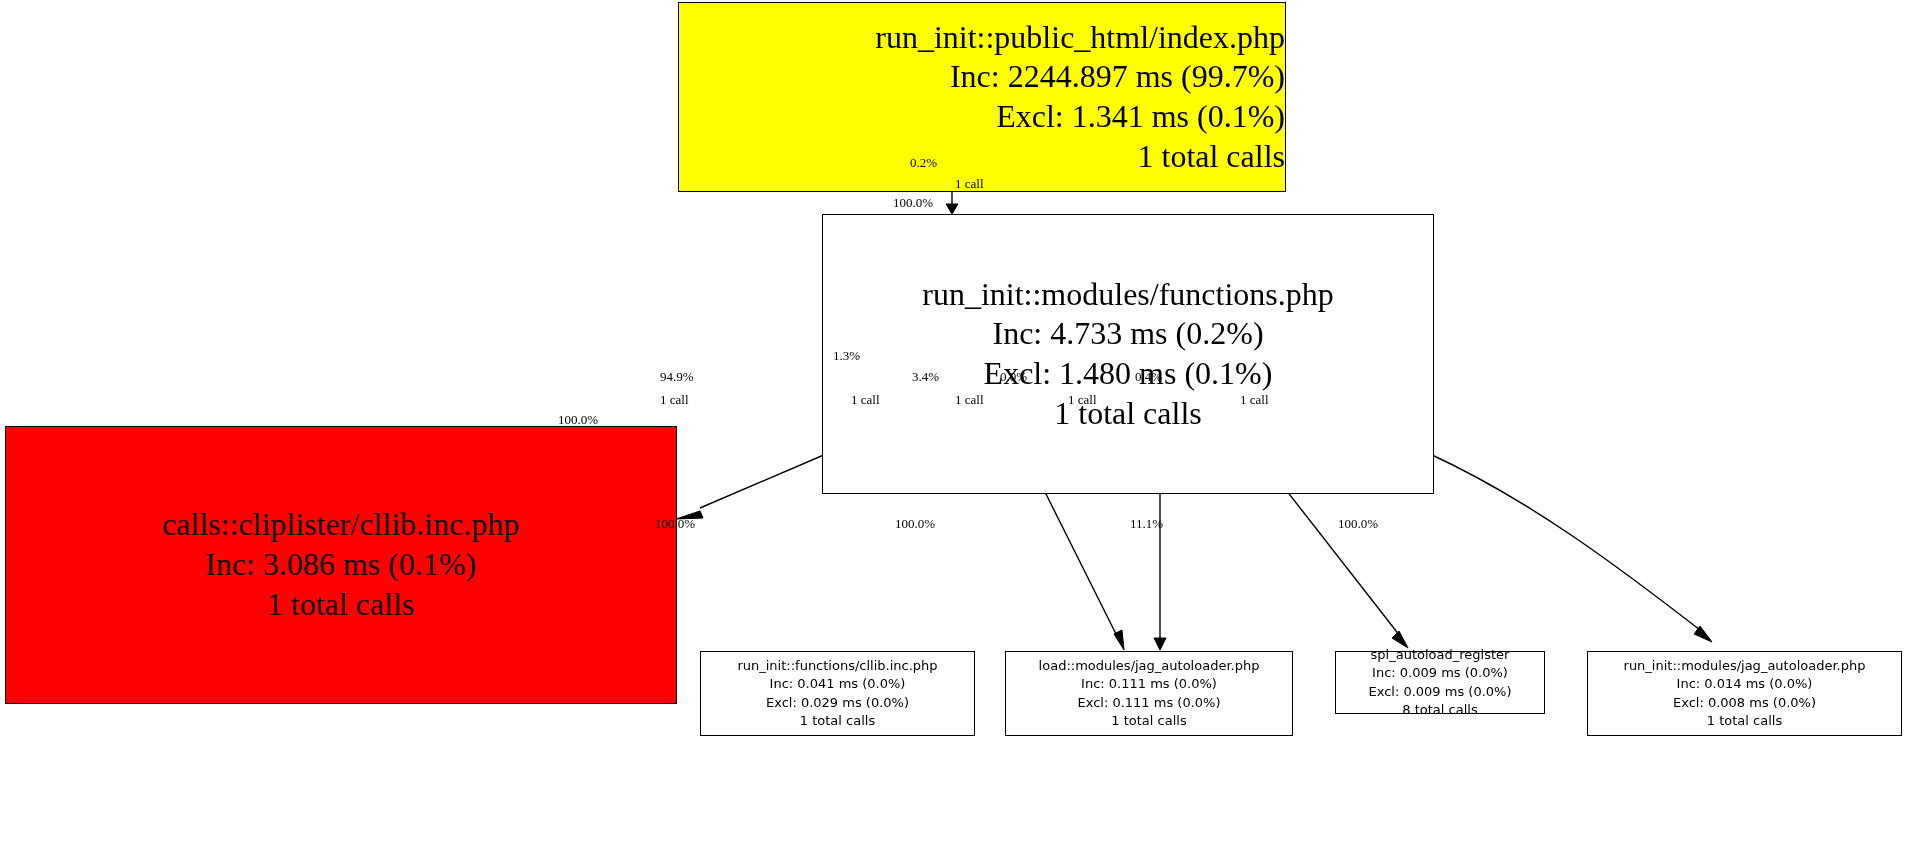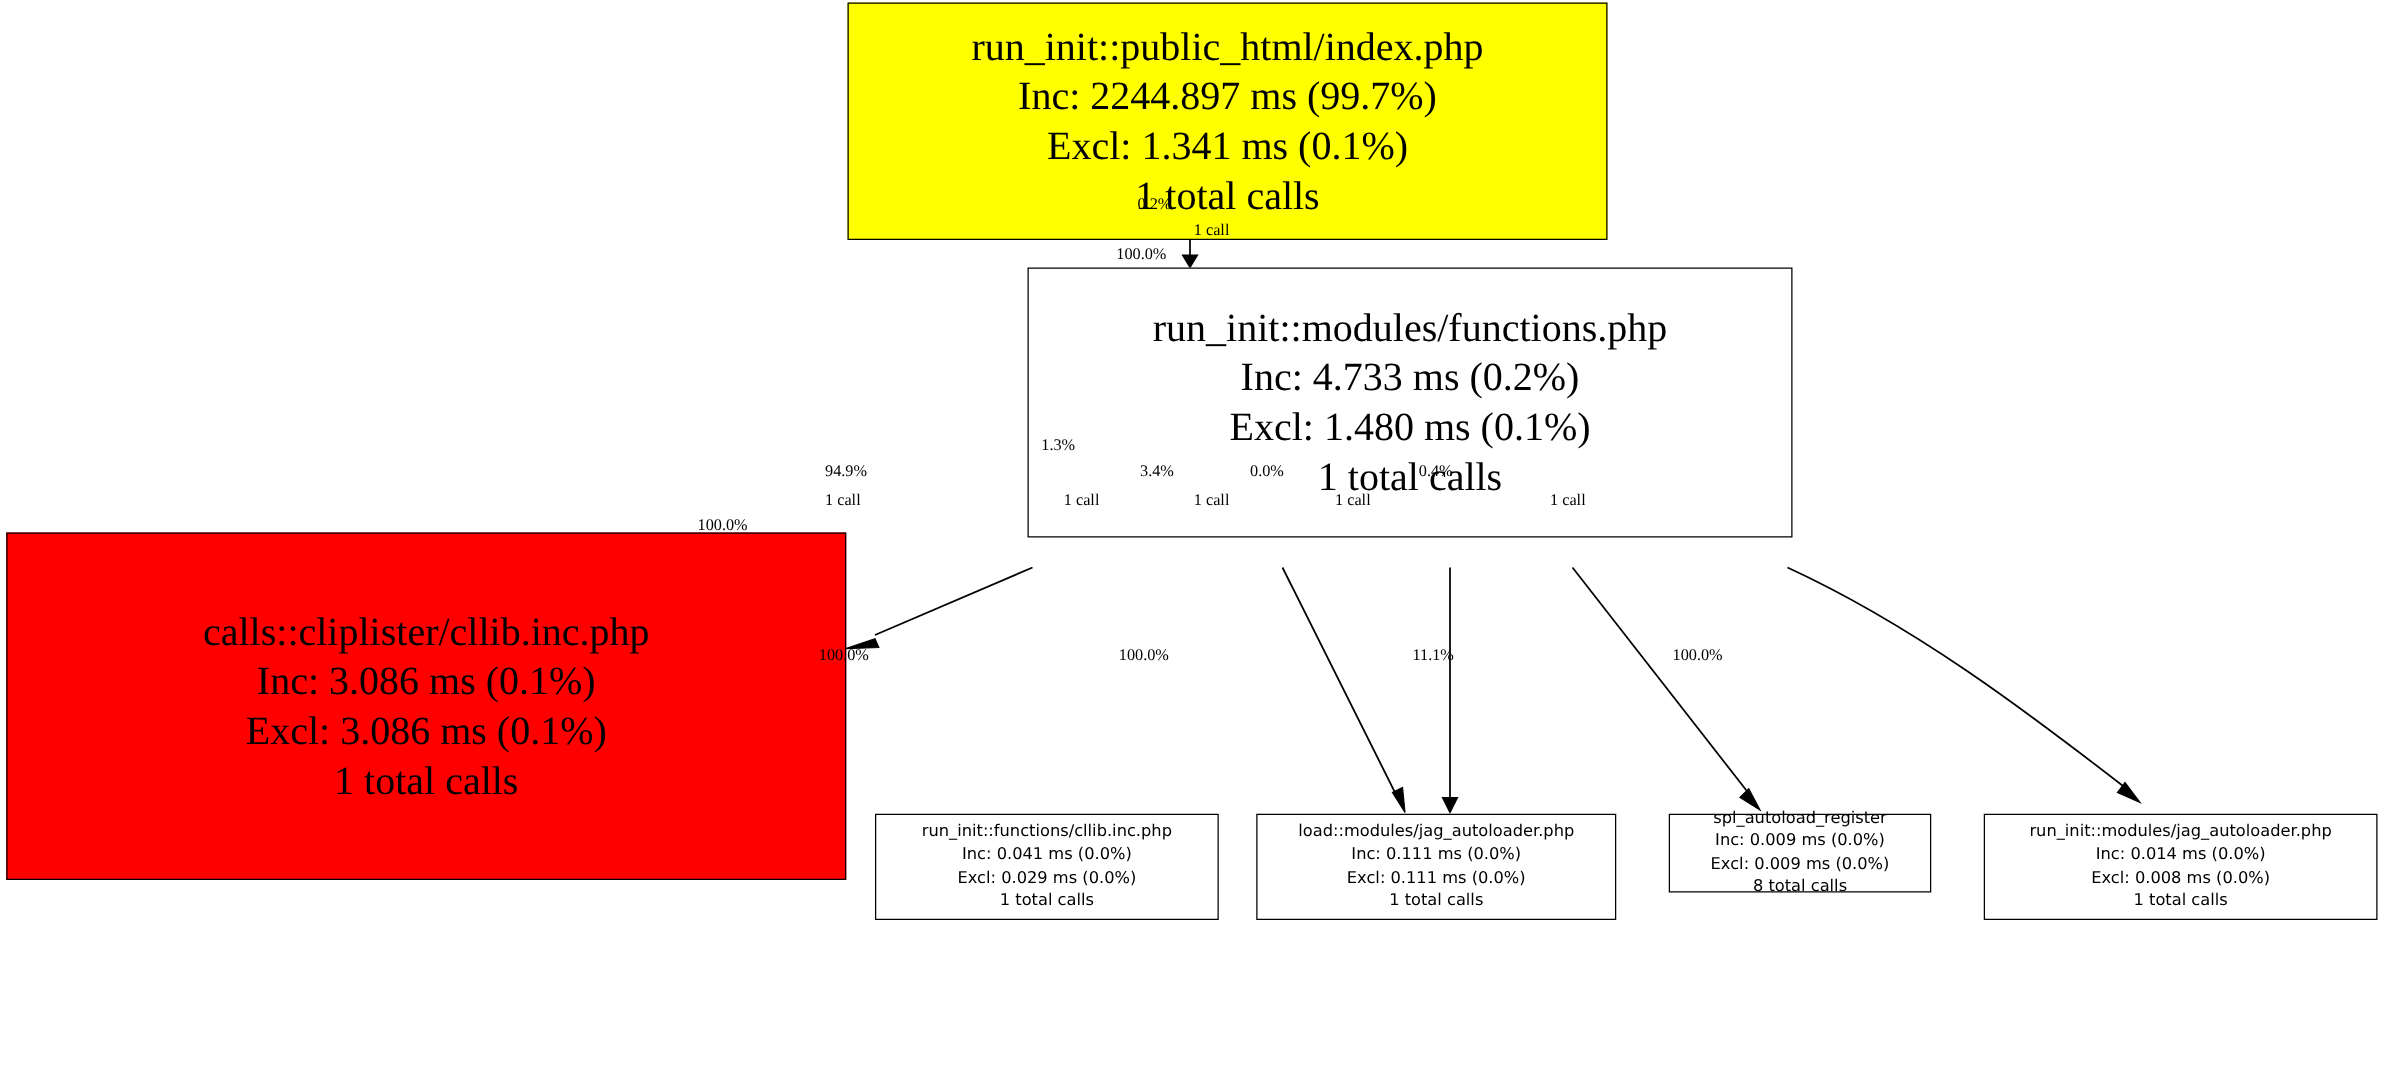--- a/index.html
+++ b/index.html
@@ -37,21 +37,21 @@
   }
   .node.big .ln { padding: 1px 0; }
 
   
   .node.small {
     font-family: "DejaVu Sans", "Liberation Sans", sans-serif;
     font-size: 13px;
     line-height: 1.42;
   }
 
-  .node.yellow { background: #ffff00; }
+  .node.yellow { background: #ffff00; align-items: flex-end; }
   .node.red    { background: #ff0000; }
   .node.plain  { background: #ffffff; }
 
   .edge-label {
     position: absolute;
     font-family: "Liberation Serif", "DejaVu Serif", serif;
     font-size: 13px;
     color: #000000;
     white-space: nowrap;
   }
@@ -105,31 +105,30 @@
     </g>
   </svg>
 
   <div class="node big yellow" style="left:678px; top:2px; width:608px; height:190px;">
     <span class="ln">run_init::public_html/index.php</span>
     <span class="ln">Inc: 2244.897 ms (99.7%)</span>
     <span class="ln">Excl: 1.341 ms (0.1%)</span>
     <span class="ln">1 total calls</span>
   </div>
 
-  <div class="node big plain" style="left:822px; top:214px; width:612px; height:216px;">
+  <div class="node big plain" style="left:822px; top:214px; width:612px; height:280px;">
     <span class="ln">run_init::modules/functions.php</span>
     <span class="ln">Inc: 4.733 ms (0.2%)</span>
     <span class="ln">Excl: 1.480 ms (0.1%)</span>
     <span class="ln">1 total calls</span>
   </div>
 
   <div class="node big red" style="left:5px; top:426px; width:672px; height:278px;">
     <span class="ln">calls::cliplister/cllib.inc.php</span>
     <span class="ln">Inc: 3.086 ms (0.1%)</span>
-    <span class="ln">Excl: 3.086 ms (0.1%)</span>
     <span class="ln">1 total calls</span>
   </div>
 
   <div class="node small plain" style="left:700px; top:651px; width:275px; height:85px;">
     <span class="ln">run_init::functions/cllib.inc.php</span>
     <span class="ln">Inc: 0.041 ms (0.0%)</span>
     <span class="ln">Excl: 0.029 ms (0.0%)</span>
     <span class="ln">1 total calls</span>
   </div>
 

